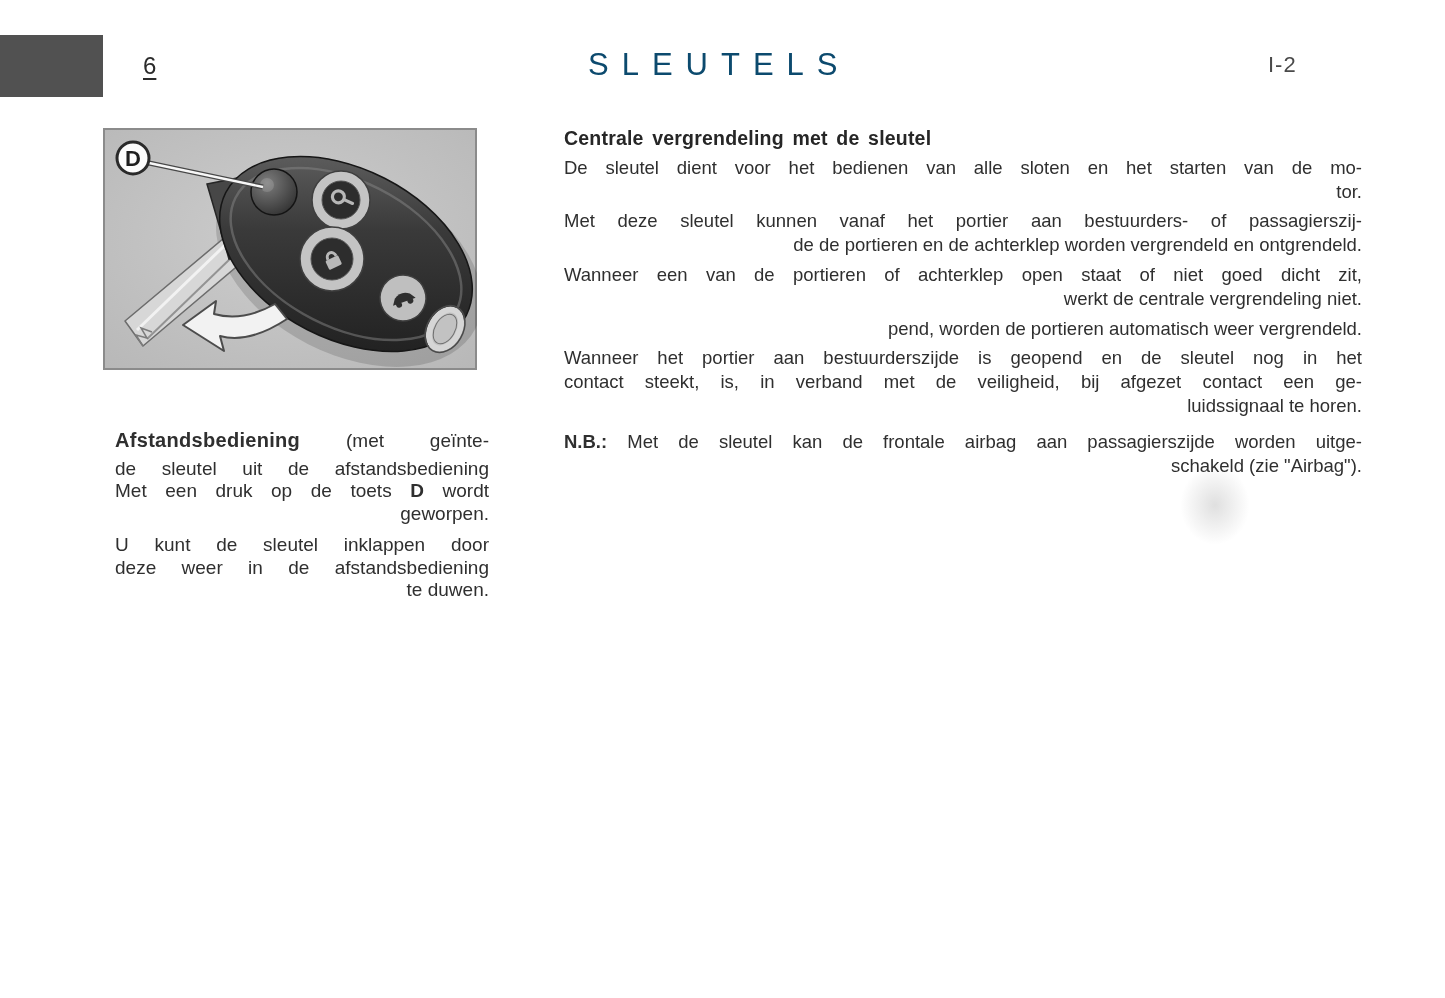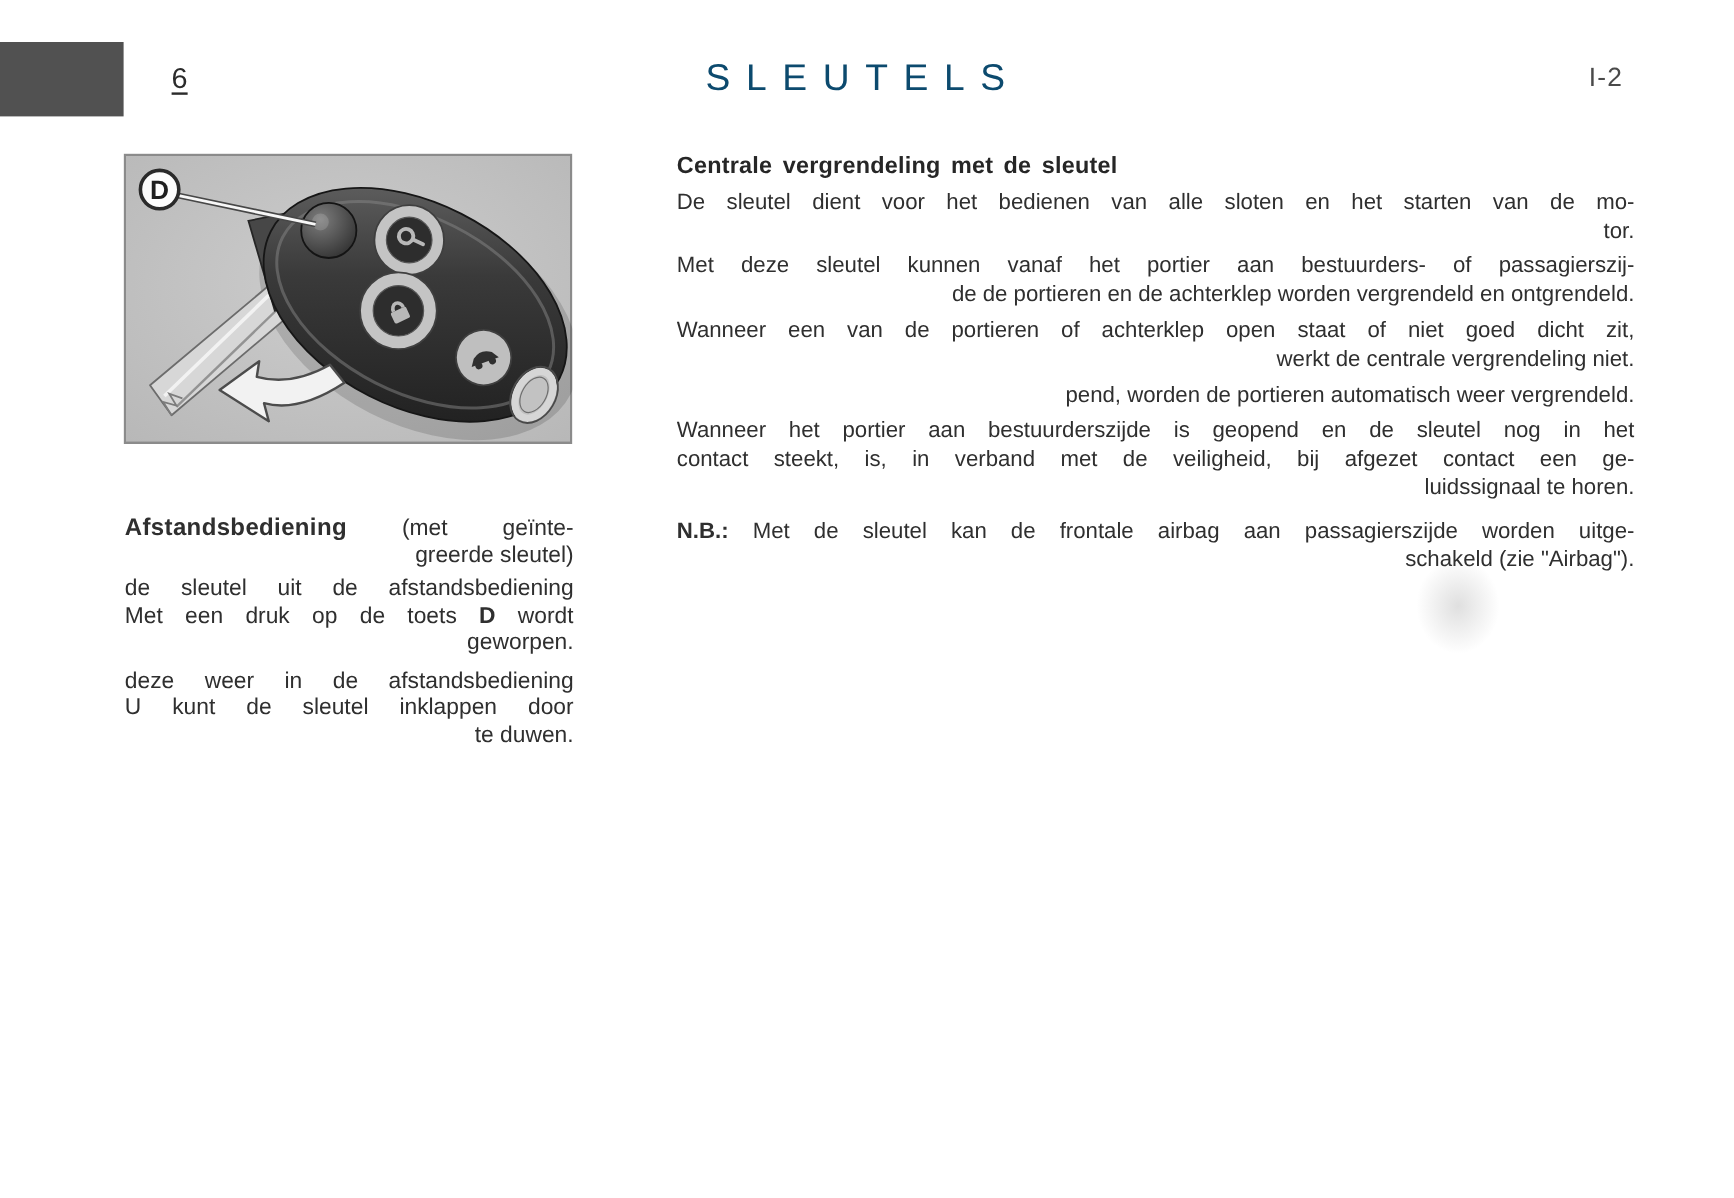--- a/index.html
+++ b/index.html
@@ -22,29 +22,29 @@
     text-decoration:underline;
     text-underline-offset:4px;
     text-decoration-thickness:2px;
   }
   .page-title {
     position:absolute; left:588px; top:47px;
     font-size:31px; letter-spacing:13px;
     color:#0c4a6e; font-weight:400;
   }
   .section-code {
-    position:absolute; left:1324px; top:52px;
+    position:absolute; left:1268px; top:52px;
     font-size:22px; color:#4a4a4a; letter-spacing:1px;
   }
   .figure-wrap {
     position:absolute; left:103px; top:128px;
     width:374px; height:242px;
   }
   .left-col {
-    position:absolute; left:104px; top:429px; width:374px;
+    position:absolute; left:115px; top:429px; width:374px;
     font-size:19px; line-height:22.5px; color:#2f2f2f;
   }
   .right-col {
     position:absolute; left:540px; top:127px; width:798px;
     font-size:18.5px; line-height:23.8px; color:#2f2f2f;margin-left:24px;
   }
   
   .jl { text-align:justify; overflow:hidden; }
   .left-col .jl  { height:22.5px; }
   .right-col .jl { height:23.8px; }
@@ -152,34 +152,33 @@
     <text x="30" y="38" text-anchor="middle" font-size="22" font-weight="bold" fill="#1e1e1e">D</text>
   </svg>
 </div>
 
 <div class="left-col">
   <div class="lh">
     <div class="jl">
       <b>Afstandsbediening</b>
       <span>(met geïnte-</span>
     </div>
-    <div class="ll">greerde sleutel)</div>
   </div>
   <div class="para">
     <div class="jl">de sleutel uit de afstandsbediening</div>
     <div class="jl">
       <span>Met een druk op de toets</span>
       <b>D</b>
       <span>wordt</span>
     </div>
     <div class="ll">geworpen.</div>
   </div>
   <div class="para">
+    <div class="jl">U kunt de sleutel inklappen door</div>
     <div class="jl">deze weer in de afstandsbediening</div>
-    <div class="jl">U kunt de sleutel inklappen door</div>
     <div class="ll">te duwen.</div>
   </div>
 </div>
 
 <div class="right-col">
   <div class="rc-heading">Centrale vergrendeling met de sleutel</div>
   <div class="para">
     <div class="jl">De sleutel dient voor het bedienen van alle sloten en het starten van de mo-</div>
     <div class="ll">tor.</div>
   </div>

